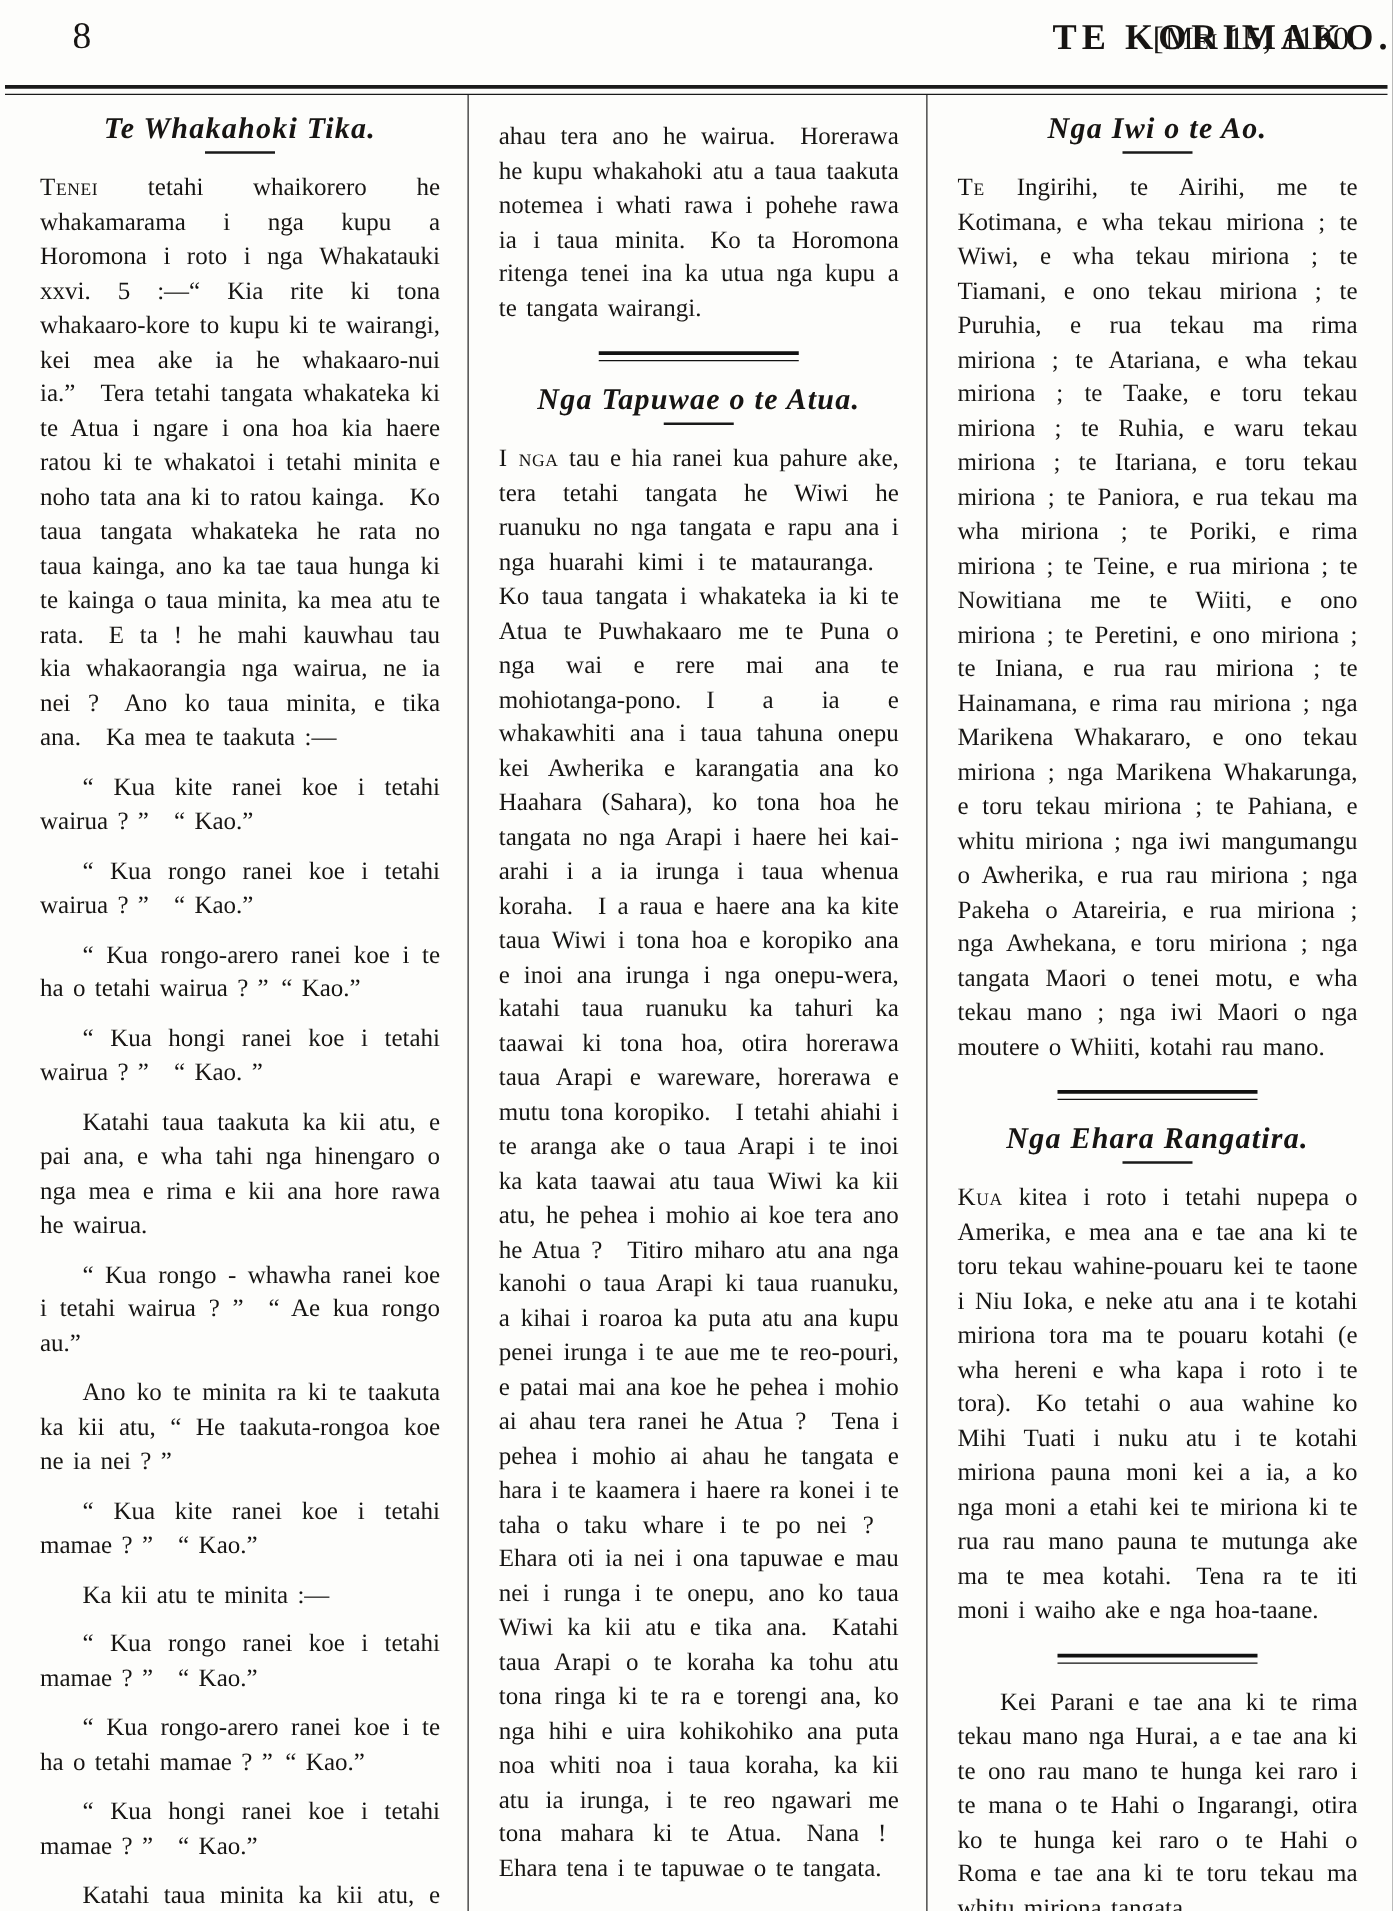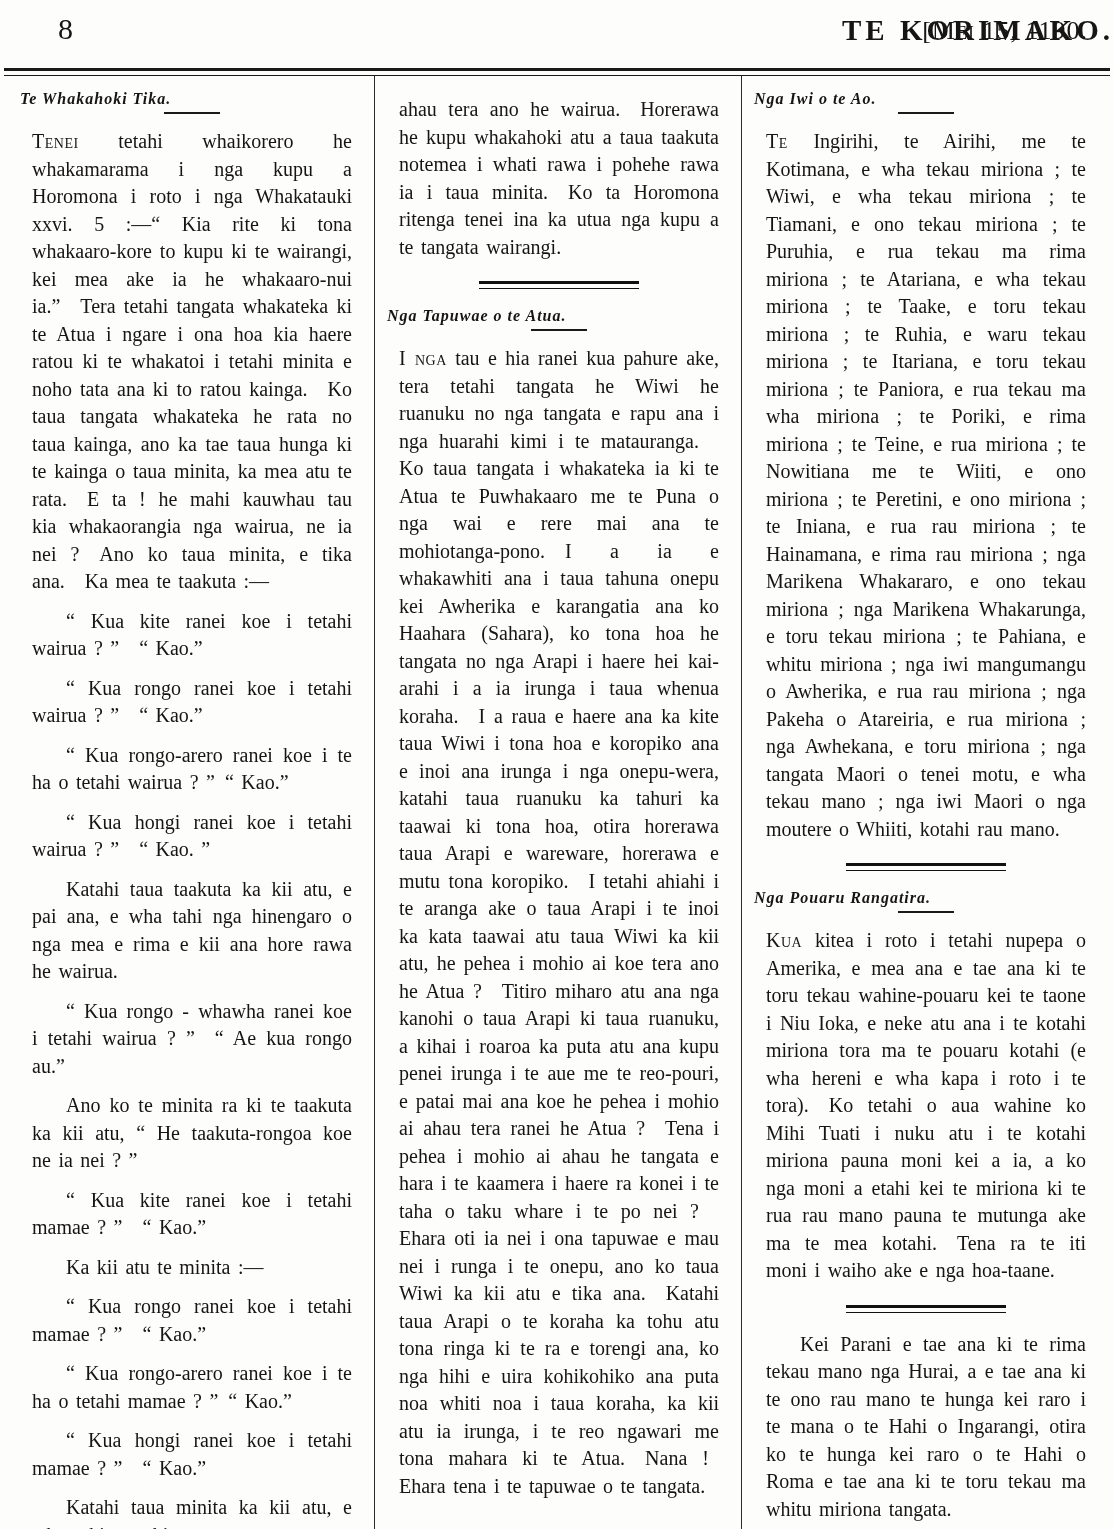--- a/index.html
+++ b/index.html
@@ -53,22 +53,22 @@
     padding:8px 10px 0 12px;
     box-sizing:border-box;
     overflow:hidden;
   }
   .column + .column{
     border-left:1.5px solid #2a2a2a;
   }
   
   .article-heading{
     margin:6px 0 4px 0;
-    text-align:left;
-    font-size:16px;
+    text-align:center;
+    font-size:24px;
     font-style:italic;
     font-weight:bold;
     letter-spacing:1px;
   }
   .heading-rule{
     width:56px;
     border:0;
     border-top:2px solid #1a1a1a;
     margin:4px auto 14px auto;
   }
@@ -129,21 +129,21 @@
         <div class="section-divider"></div>
         <h3 class="article-heading">Nga Tapuwae o te Atua.</h3>
         <hr class="heading-rule">
         <p><span class="lead">I nga</span> tau e hia ranei kua pahure ake, tera tetahi tangata he Wiwi he ruanuku no nga tangata e rapu ana i nga huarahi kimi i te matauranga. Ko taua tangata i whakateka ia ki te Atua te Puwhakaaro me te Puna o nga wai e rere mai ana te mohiotanga-pono. I a ia e whakawhiti ana i taua tahuna onepu kei Awherika e karangatia ana ko Haahara (Sahara), ko tona hoa he tangata no nga Arapi i haere hei kai-arahi i a ia irunga i taua whenua koraha. I a raua e haere ana ka kite taua Wiwi i tona hoa e koropiko ana e inoi ana irunga i nga onepu-wera, katahi taua ruanuku ka tahuri ka taawai ki tona hoa, otira horerawa taua Arapi e wareware, horerawa e mutu tona koropiko. I tetahi ahiahi i te aranga ake o taua Arapi i te inoi ka kata taawai atu taua Wiwi ka kii atu, he pehea i mohio ai koe tera ano he Atua&nbsp;? Titiro miharo atu ana nga kanohi o taua Arapi ki taua ruanuku, a kihai i roaroa ka puta atu ana kupu penei irunga i te aue me te reo-pouri, e patai mai ana koe he pehea i mohio ai ahau tera ranei he Atua&nbsp;? Tena i pehea i mohio ai ahau he tangata e hara i te kaamera i haere ra konei i te taha o taku whare i te po nei&nbsp;? Ehara oti ia nei i ona tapuwae e mau nei i runga i te onepu, ano ko taua Wiwi ka kii atu e tika ana. Katahi taua Arapi o te koraha ka tohu atu tona ringa ki te ra e torengi ana, ko nga hihi e uira kohikohiko ana puta noa whiti noa i taua koraha, ka kii atu ia irunga, i te reo ngawari me tona mahara ki te Atua. Nana&nbsp;! Ehara tena i te tapuwae o te tangata.</p>
       </section>
     <section class="column">
         <h3 class="article-heading">Nga Iwi o te Ao.</h3>
         <hr class="heading-rule">
         <p><span class="lead">Te</span> Ingirihi, te Airihi, me te Kotimana, e wha tekau miriona&nbsp;; te Wiwi, e wha tekau miriona&nbsp;; te Tiamani, e ono tekau miriona&nbsp;; te Puruhia, e rua tekau ma rima miriona&nbsp;; te Atariana, e wha tekau miriona&nbsp;; te Taake, e toru tekau miriona&nbsp;; te Ruhia, e waru tekau miriona&nbsp;; te Itariana, e toru tekau miriona&nbsp;; te Paniora, e rua tekau ma wha miriona&nbsp;; te Poriki, e rima miriona&nbsp;; te Teine, e rua miriona&nbsp;; te Nowitiana me te Wiiti, e ono miriona&nbsp;; te Peretini, e ono miriona&nbsp;; te Iniana, e rua rau miriona&nbsp;; te Hainamana, e rima rau miriona&nbsp;; nga Marikena Whakararo, e ono tekau miriona&nbsp;; nga Marikena Whakarunga, e toru tekau miriona&nbsp;; te Pahiana, e whitu miriona&nbsp;; nga iwi mangumangu o Awherika, e rua rau miriona&nbsp;; nga Pakeha o Atareiria, e rua miriona&nbsp;; nga Awhekana, e toru miriona&nbsp;; nga tangata Maori o tenei motu, e wha tekau mano&nbsp;; nga iwi Maori o nga moutere o Whiiti, kotahi rau mano.</p>
         <div class="section-divider"></div>
-        <h3 class="article-heading">Nga Pouaru Rangatira.</h3>
+        <h3 class="article-heading">Nga Ehara Rangatira.</h3>
         <hr class="heading-rule">
         <p><span class="lead">Kua</span> kitea i roto i tetahi nupepa o Amerika, e mea ana e tae ana ki te toru tekau wahine-pouaru kei te taone i Niu Ioka, e neke atu ana i te kotahi miriona tora ma te pouaru kotahi (e wha hereni e wha kapa i roto i te tora). Ko tetahi o aua wahine ko Mihi Tuati i nuku atu i te kotahi miriona pauna moni kei a ia, a ko nga moni a etahi kei te miriona ki te rua rau mano pauna te mutunga ake ma te mea kotahi. Tena ra te iti moni i waiho ake e nga hoa-taane.</p>
         <div class="section-divider"></div>
         <p class="indent">Kei Parani e tae ana ki te rima tekau mano nga Hurai, a e tae ana ki te ono rau mano te hunga kei raro i te mana o te Hahi o Ingarangi, otira ko te hunga kei raro o te Hahi o Roma e tae ana ki te toru tekau ma whitu miriona tangata.</p>
       </section>
   </div>
 
 </div>
 
 </body></html>

